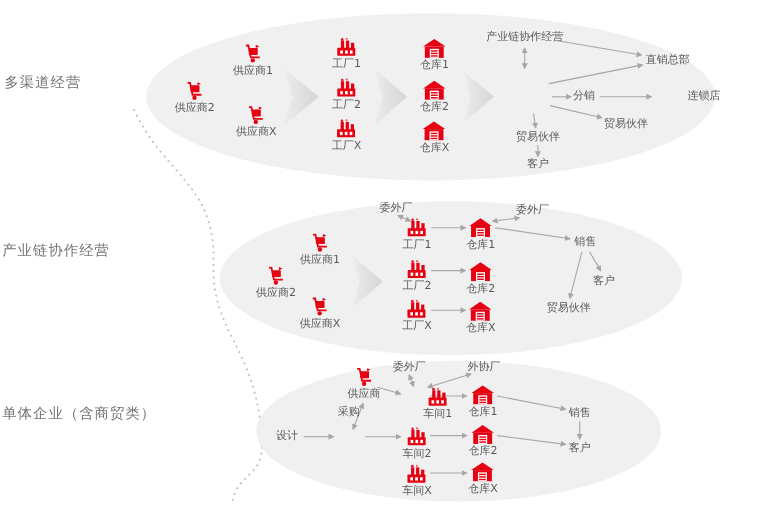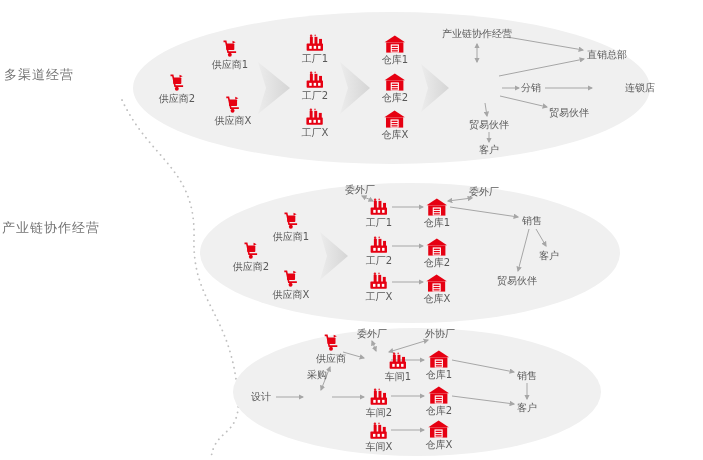--- a/index.html
+++ b/index.html
@@ -119,20 +119,21 @@
       <line x1="391" y1="396" x2="424" y2="396" marker-end="url(#ah)"></line>
       <line x1="391" y1="430" x2="424" y2="430" marker-end="url(#ah)"></line>
       <line x1="452" y1="360" x2="514" y2="372" marker-end="url(#ah)"></line>
       <line x1="452" y1="396" x2="514" y2="404" marker-end="url(#ah)"></line>
       <line x1="527" y1="383" x2="527" y2="399" marker-end="url(#ah)"></line>
     </g>
   </svg>
 
   <div class="side-label" style="left:4px;top:66px">多渠道经营</div>
   <div class="side-label" style="left:2px;top:219px">产业链协作经营</div>
+  <div class="side-label" style="left:2px;top:367px">单体企业（含商贸类）</div>
 
   <div class="g" style="left:230px;top:40px">
     <svg class="icon" width="18" height="18">
         <use href="#ic-cart"></use>
       </svg>
     <span class="lbl">供应商1</span>
   </div>
   <div class="g" style="left:177px;top:74px">
     <svg class="icon" width="18" height="18">
         <use href="#ic-cart"></use>

